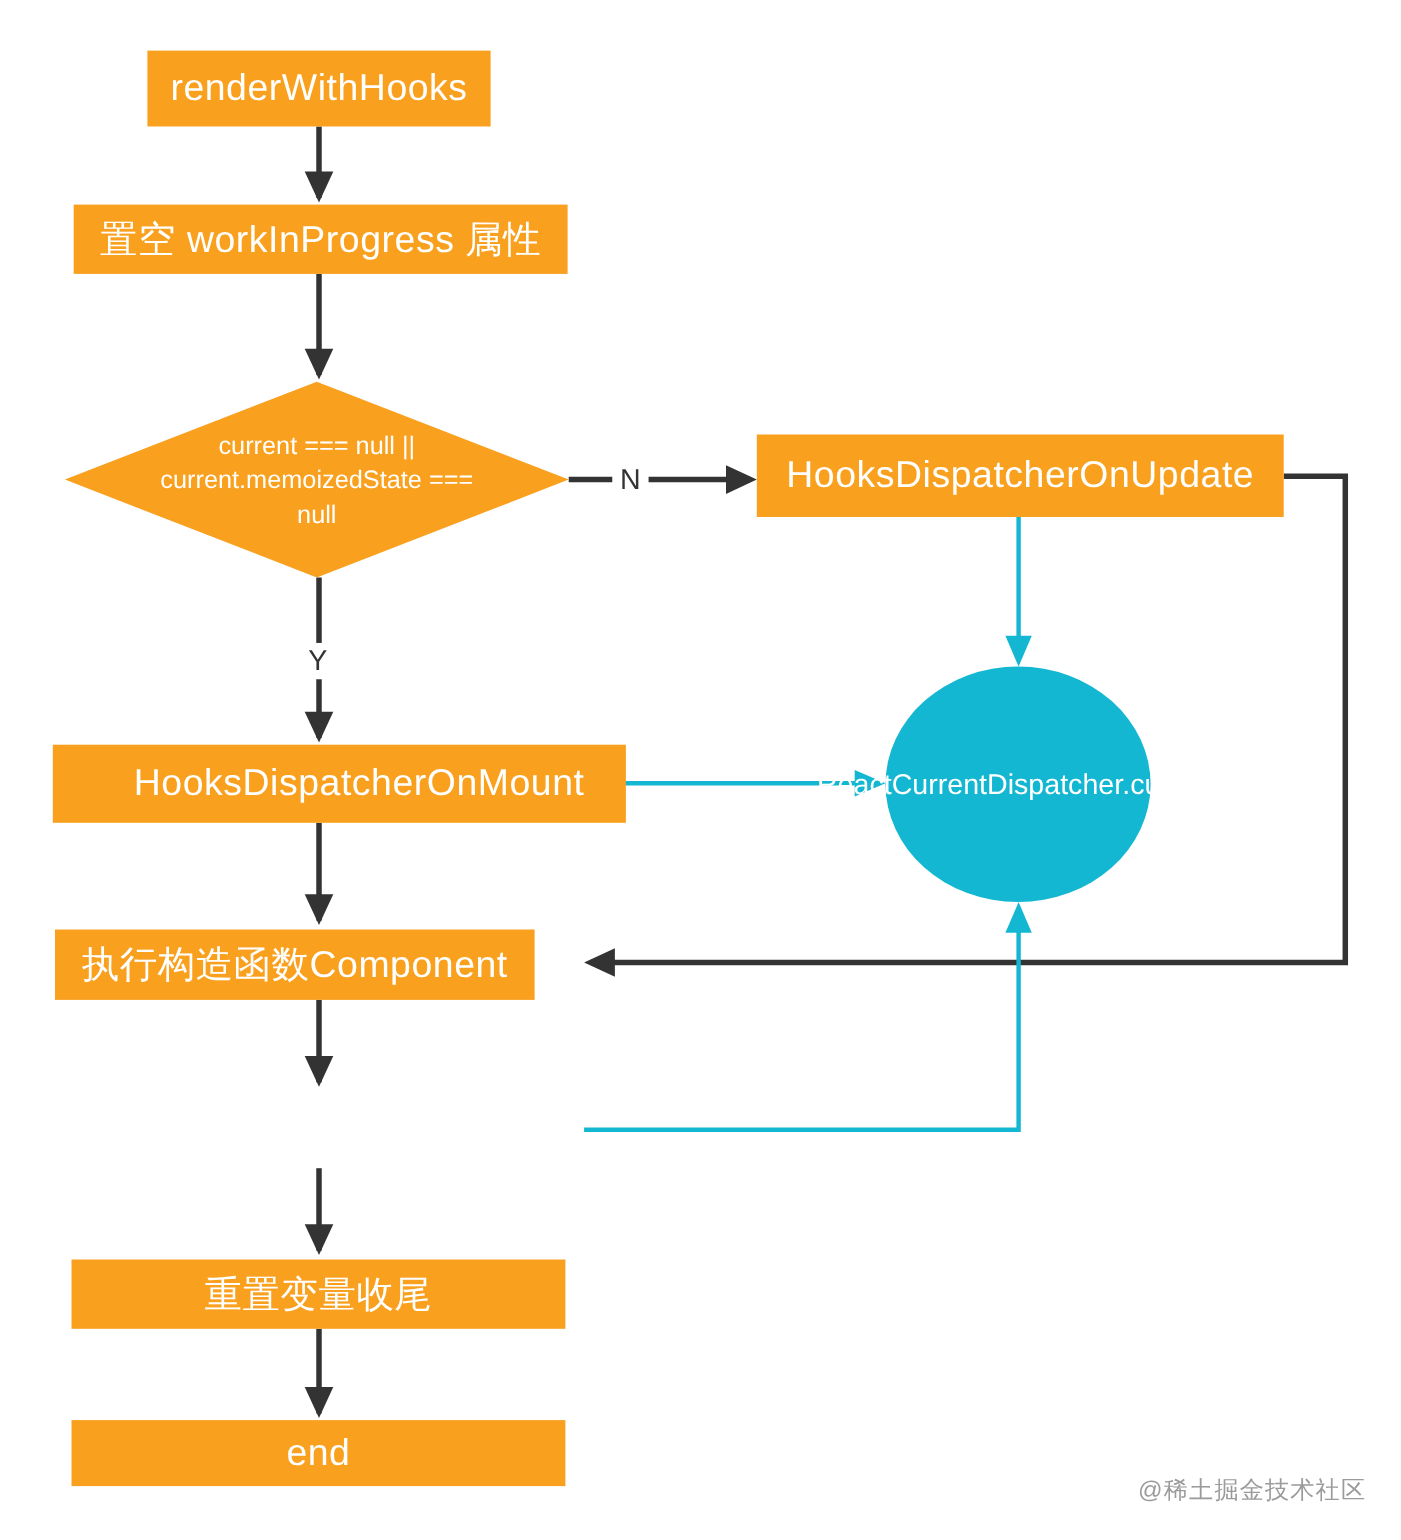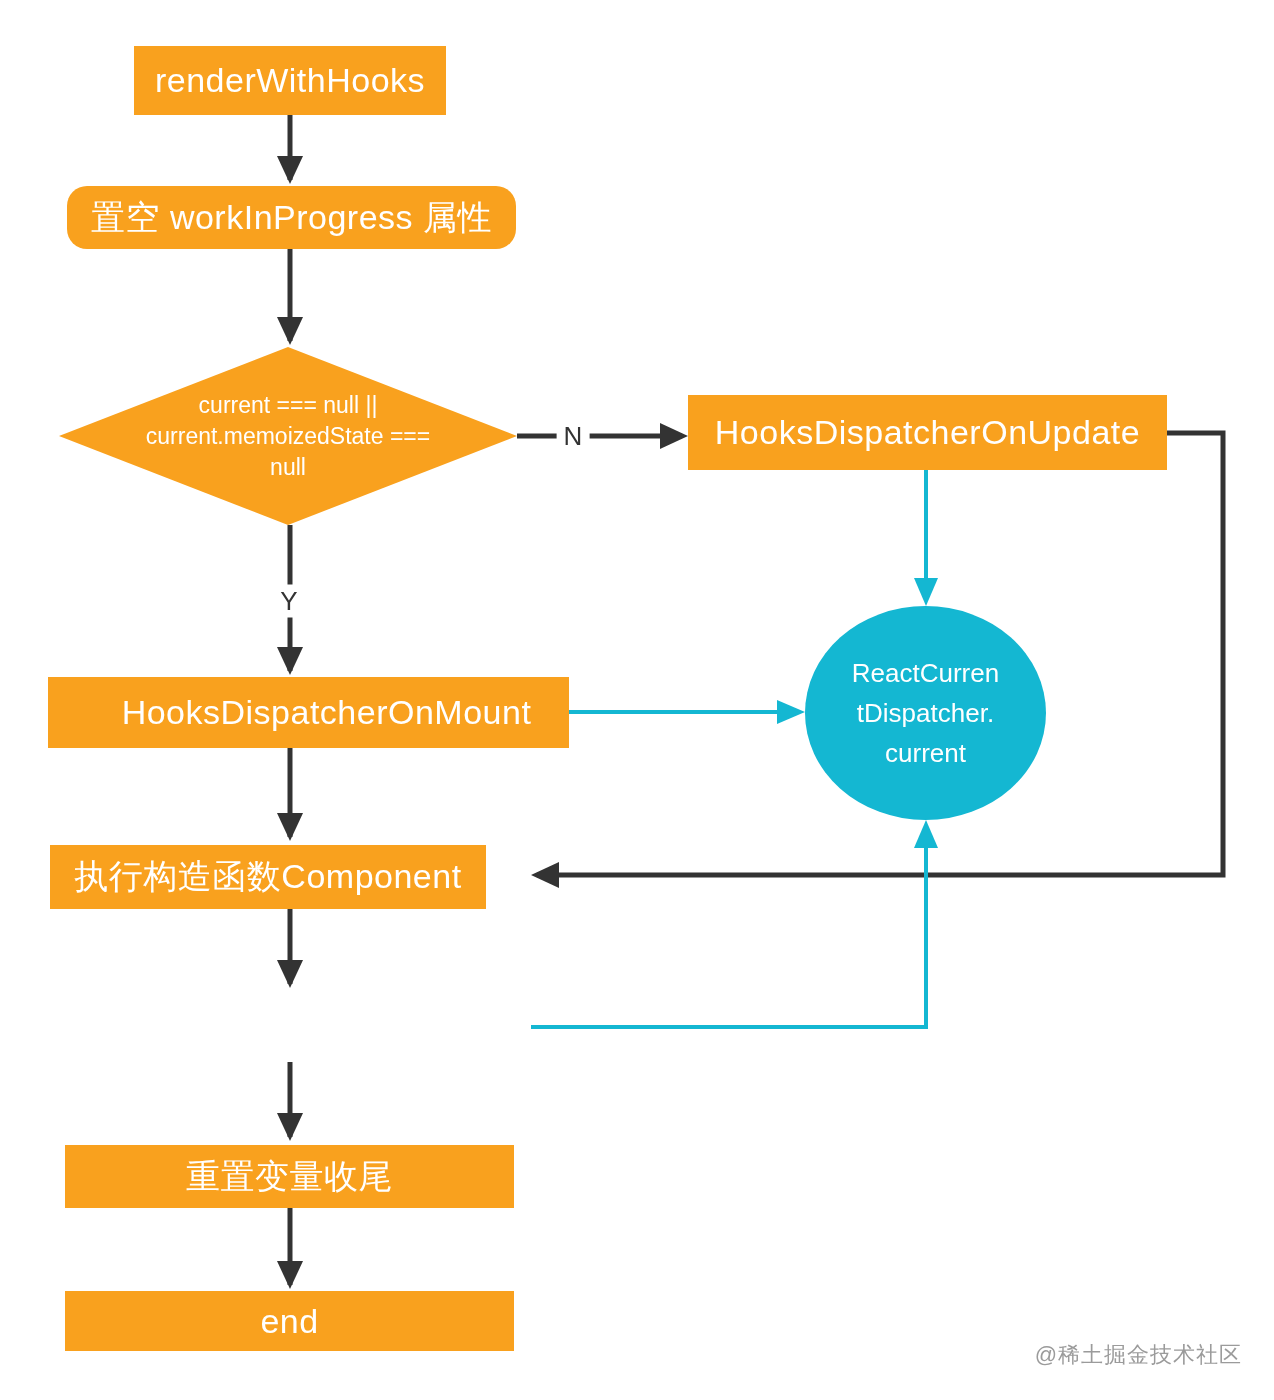--- a/index.html
+++ b/index.html
@@ -61,21 +61,21 @@
     line-height: 31px;
     clip-path: polygon(50% 0, 100% 50%, 50% 100%, 0 50%);
   }
   .circle {
     position: absolute;
     z-index: 2;
     background: var(--node-cyan);
     color: var(--text-light);
     border-radius: 50%;
     display: flex;
-    flex-direction: column;
+    flex-direction: row;
     align-items: center;
     justify-content: center;
     text-align: center;
     font-size: 26px;
     line-height: 40px;
   }
   .edge-label {
     position: absolute;
     z-index: 3;
     transform: translate(-50%, -50%);
@@ -89,21 +89,21 @@
     z-index: 3;
     right: 32px;
     top: 1340px;
     color: var(--watermark-gray);
     font-size: 22px;
     letter-spacing: 1px;
   }
 
   
   .n-start   { left: 134px; top: 46px;   width: 312px; height: 69px; }
-  .n-clear   { left: 67px;  top: 186px;  width: 449px; height: 63px; border-radius: 20px; }
+  .n-clear   { left: 67px;  top: 186px;  width: 449px; height: 63px; }
   .n-cond    { left: 59px;  top: 347px;  width: 458px; height: 178px; }
   .n-update  { left: 688px; top: 395px;  width: 479px; height: 75px; }
   .n-mount   { left: 48px;  top: 677px;  width: 485px; height: 71px; padding-left: 36px; }
   .n-dispatcher { left: 805px; top: 606px; width: 241px; height: 214px; }
   .n-run     { left: 50px;  top: 845px;  width: 436px; height: 64px; }
   .n-context { left: 48px;  top: 992px;  width: 483px; height: 70px; }
   .n-reset   { left: 65px;  top: 1145px; width: 449px; height: 63px; }
   .n-end     { left: 65px;  top: 1291px; width: 449px; height: 60px; }
 </style>
 </head>

